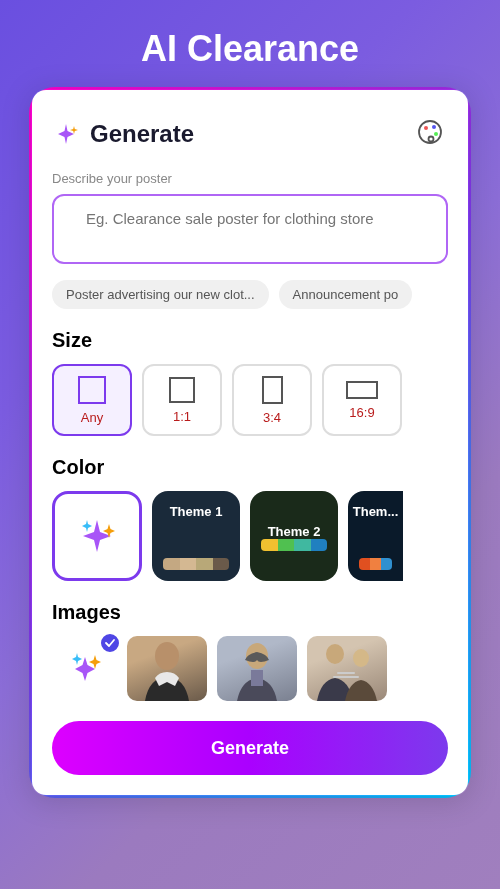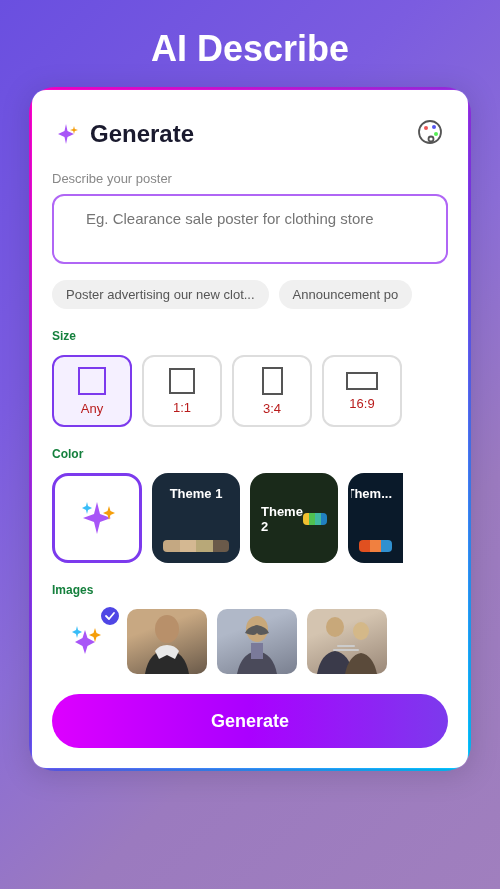--- a/index.html
+++ b/index.html
@@ -108,23 +108,23 @@
       padding: 7px 14px;
       font-size: 13px;
       color: #555;
       white-space: nowrap;
       cursor: pointer;
       border: none;
       font-family: Liberation Sans, sans-serif;
     }
 
     .section-title {
-      font-size: 12px;
+      font-size: 20px;
       font-weight: 600;
-      color: #15803d;
+      color: #000000;
       margin-top: 20px;
       margin-bottom: 12px;
     }
 
     .size-options {
       display: flex;
       gap: 10px;
     }
 
     .size-option {
@@ -251,21 +251,21 @@
       border-radius: 50%;
       display: flex;
       align-items: center;
       justify-content: center;
       border: 2px solid white;
     }
   </style>
 </head>
 <body>
 
-<h1 class="page-title">AI Describe</h1>
+<h1 class="page-title">AI Clearance</h1>
 
 <div class="card">
 
   
   <div class="card-header">
     <div class="card-title-group">
       <svg class="sparkle-icon" viewBox="0 0 28 28" fill="none">
         <path d="M14 4 L15.5 11 L22 14 L15.5 17 L14 24 L12.5 17 L6 14 L12.5 11 Z" fill="#a855f7"></path>
         <path d="M22 6 L22.8 9 L26 10 L22.8 11 L22 14 L21.2 11 L18 10 L21.2 9 Z" fill="#f59e0b"></path>
       </svg>
@@ -338,31 +338,31 @@
       <div class="color-option" style="background:#1a2a3a; display:flex; flex-direction:column; align-items:center; justify-content:space-between; padding:10px 8px 8px;">
         <span style="color:white;font-size:13px;font-weight:600;">Theme 1</span>
         <div style="width:100%;height:12px;border-radius:4px;overflow:hidden;display:flex;">
           <div style="flex:1;background:#c4a882;"></div>
           <div style="flex:1;background:#d4b892;"></div>
           <div style="flex:1;background:#b8a878;"></div>
           <div style="flex:1;background:#6a5a4a;"></div>
         </div>
       </div>
 
-      <div class="color-option" style="background:#1a2a1a; display:flex; flex-direction:row; align-items:center; justify-content:center; padding:10px 8px 8px;">
+      <div class="color-option" style="background:#1a2a1a; display:flex; flex-direction:column; align-items:center; justify-content:center; padding:10px 8px 8px;">
         <span style="color:white;font-size:13px;font-weight:600;">Theme 2</span>
         <div style="width:100%;height:12px;border-radius:4px;overflow:hidden;display:flex;">
           <div style="flex:1;background:#f0c030;"></div>
           <div style="flex:1;background:#50c050;"></div>
           <div style="flex:1;background:#40b8a0;"></div>
           <div style="flex:1;background:#2080c0;"></div>
         </div>
       </div>
 
-      <div class="color-option" style="background:#0a1a2a; display:flex; flex-direction:column; align-items:flex-end; justify-content:space-between; padding:10px 8px 8px; width:55px; border-radius:16px 0 0 16px;">
+      <div class="color-option" style="background:#0a1a2a; display:flex; flex-direction:column; align-items:center; justify-content:space-between; padding:10px 8px 8px; width:55px; border-radius:16px 0 0 16px;">
         <span style="color:white;font-size:13px;font-weight:600;">Them...</span>
         <div style="width:100%;height:12px;border-radius:4px;overflow:hidden;display:flex;">
           <div style="flex:1;background:#e05020;"></div>
           <div style="flex:1;background:#f08040;"></div>
           <div style="flex:1;background:#3090d0;"></div>
         </div>
       </div>
 
     </div>
   </div>

